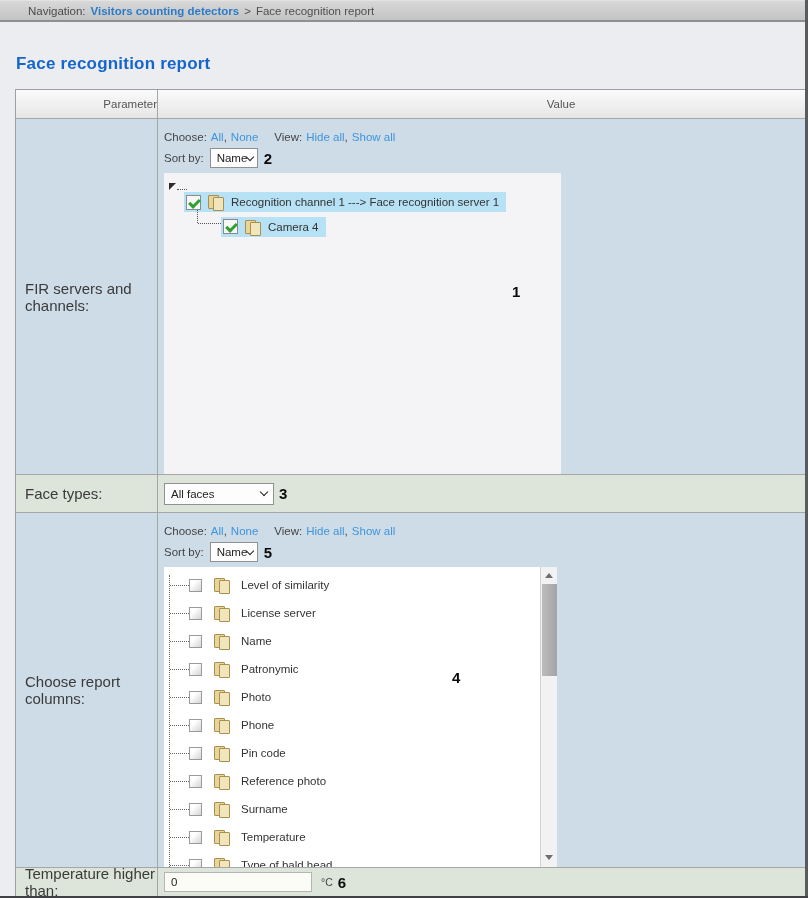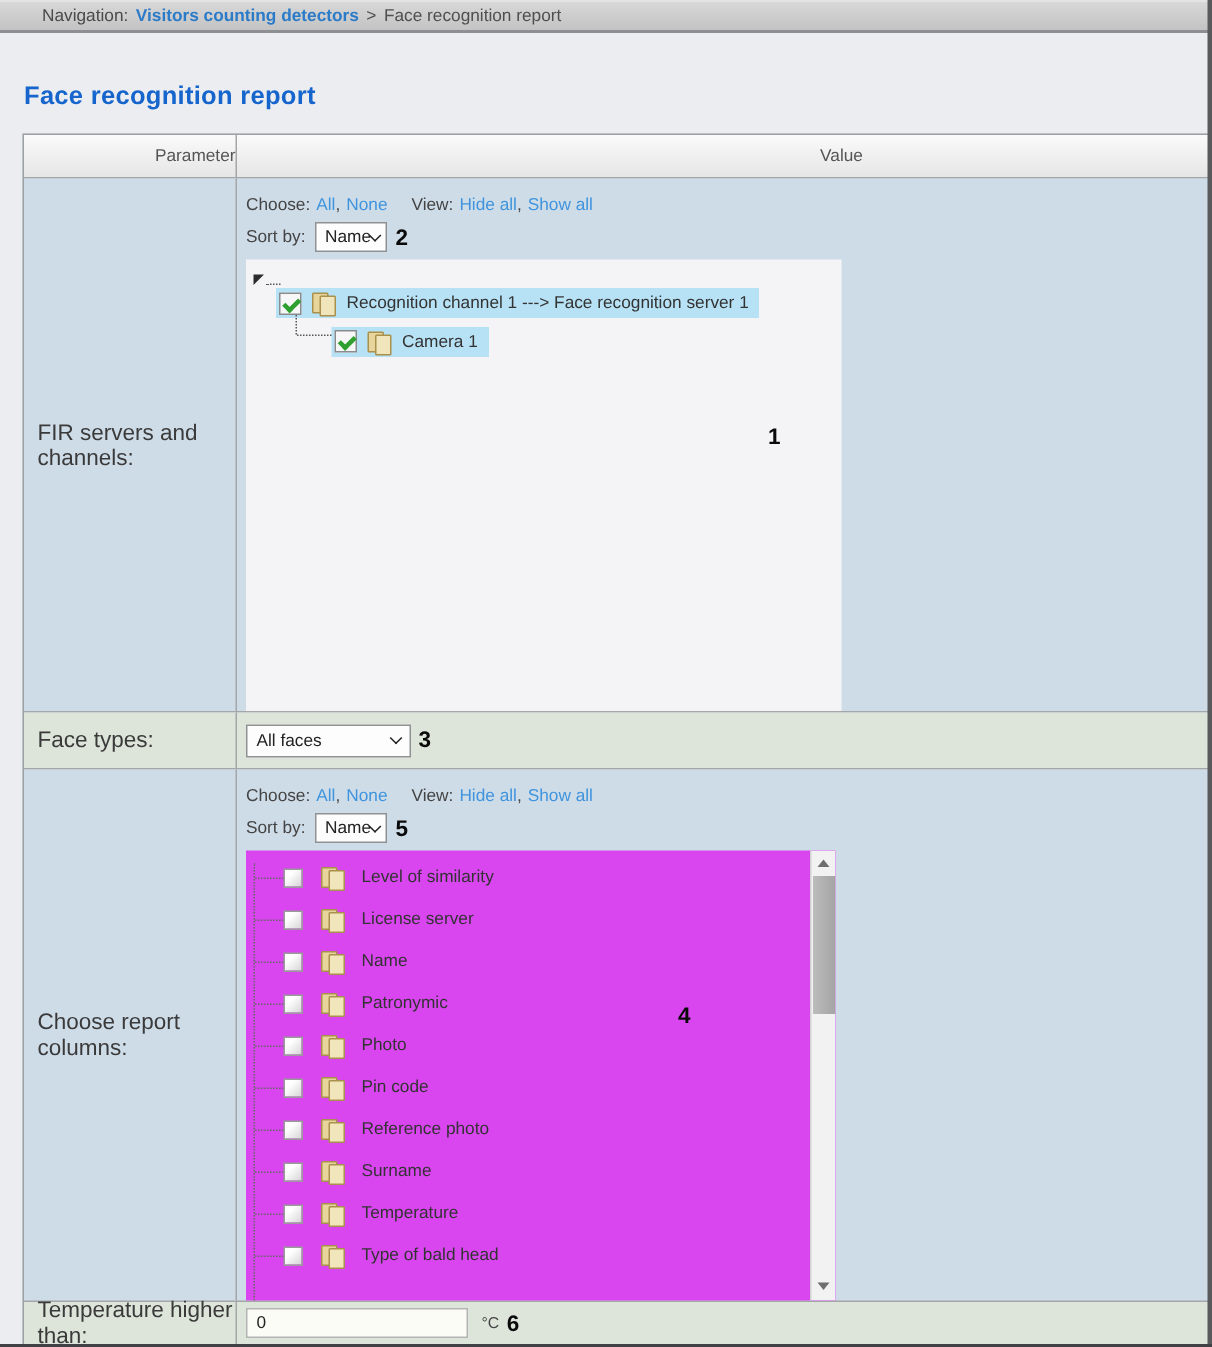--- a/index.html
+++ b/index.html
@@ -105,21 +105,21 @@
   .folder-icon::before {
     content:""; position:absolute; left:0; top:0; width:9px; height:12px;
     background:#e7d59b; border:1px solid #a9914d; border-radius:1px;
   }
   .folder-icon::after {
     content:""; position:absolute; left:5px; top:2px; width:9px; height:12px;
     background:#f1e5bb; border:1px solid #a9914d; border-radius:1px;
   }
   .ann-tree { position:absolute; left:348px; top:110px; }
 
-  .list-box { margin-top:5px; width:393px; flex:1; background:#d946ef; position:relative;
+  .list-box { margin-top:5px; width:393px; flex:1; background:#ffffff; position:relative;
               display:flex; overflow:hidden; }
   .list-items { flex:1; padding:4px 0 0 6px; position:relative; overflow:hidden; }
   .list-items::before { content:""; position:absolute; left:5px; top:8px; bottom:0;
                         border-left:1px dotted #666; }
   .list-item { display:flex; align-items:center; height:28px; position:relative; }
   .connector { width:19px; border-top:1px dotted #666; flex-shrink:0; }
   .list-item .checkbox-un { margin-right:12px; }
   .list-item .folder-icon { margin-right:11px; }
   .item-label { font-size:11.5px; color:#333; white-space:nowrap; }
   .ann-cols { position:absolute; left:288px; top:102px; z-index:5; }
@@ -209,21 +209,21 @@
 
           <div class="tree-item lvl0">
             <span class="checkbox-checked"></span>
             <span class="folder-icon"></span>
             <span class="tree-label">Recognition channel 1 ---&gt; Face recognition server 1</span>
           </div>
           <br>
           <div class="tree-item lvl1">
             <span class="checkbox-checked"></span>
             <span class="folder-icon"></span>
-            <span class="tree-label">Camera 1</span>
+            <span class="tree-label">Camera 4</span>
           </div>
 
           <span class="annotation ann-tree">1</span>
         </div>
       </div>
     </div>
 
     <div class="t-row row-green row-face">
       <div class="param-cell">
         <span class="param-label">Face types:</span>
@@ -293,20 +293,26 @@
                 <span class="item-label">Patronymic</span>
               </div>
 
               <div class="list-item">
                 <span class="connector"></span>
                 <span class="checkbox-un"></span>
                 <span class="folder-icon"></span>
                 <span class="item-label">Photo</span>
               </div>
 
+              <div class="list-item">
+                <span class="connector"></span>
+                <span class="checkbox-un"></span>
+                <span class="folder-icon"></span>
+                <span class="item-label">Phone</span>
+              </div>
 
               <div class="list-item">
                 <span class="connector"></span>
                 <span class="checkbox-un"></span>
                 <span class="folder-icon"></span>
                 <span class="item-label">Pin code</span>
               </div>
 
               <div class="list-item">
                 <span class="connector"></span>

